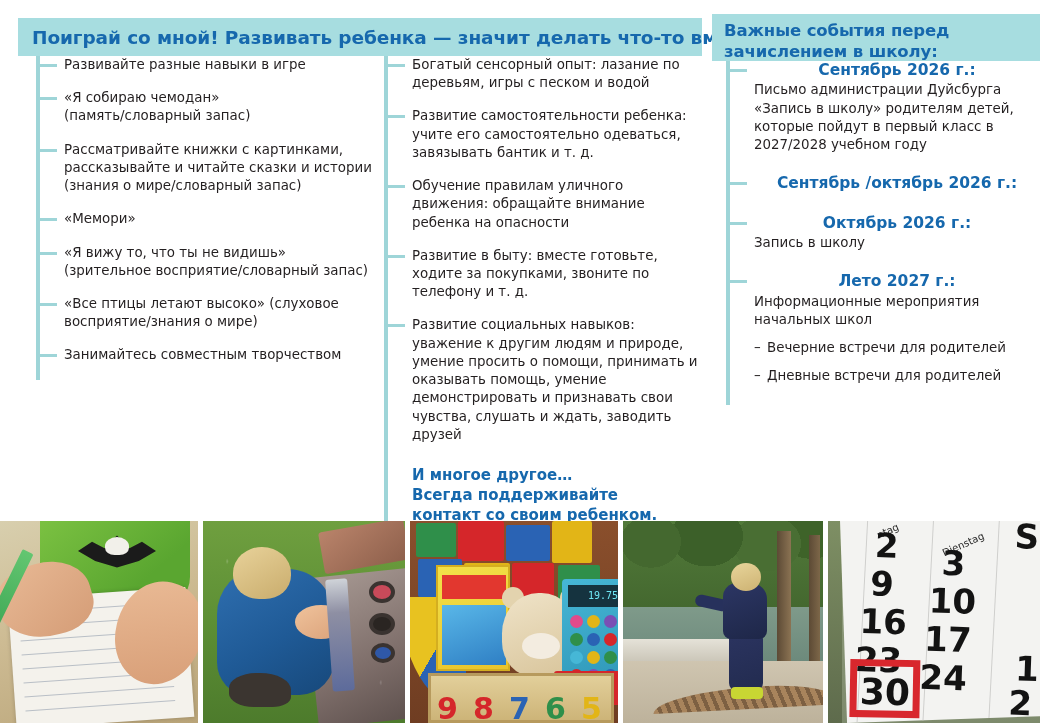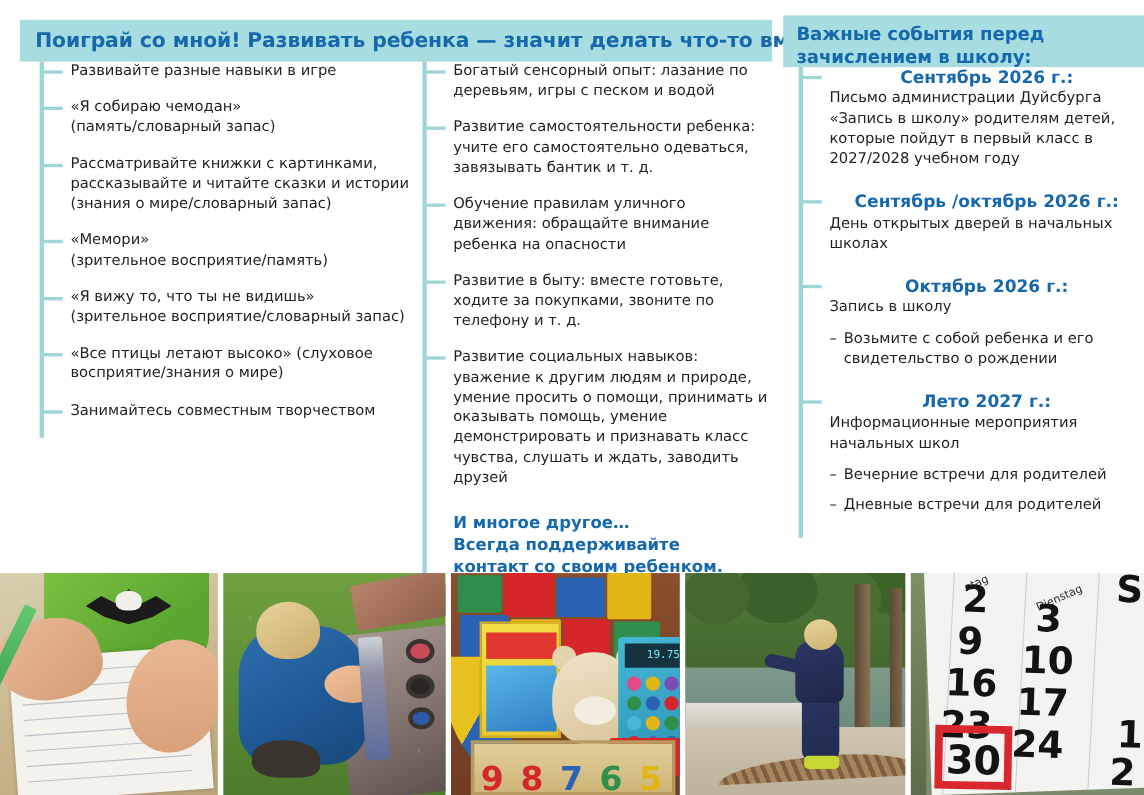--- a/index.html
+++ b/index.html
@@ -371,21 +371,20 @@
       </div>
       <div class="item">
         <span class="lead">«Я собираю чемодан»</span>
         <span class="lead">(память/словарный запас)</span>
       </div>
       <div class="item">
         <span class="lead">Рассматривайте книжки с картинками, рассказывайте и читайте сказки и истории (знания о мире/словарный запас)</span>
       </div>
       <div class="item">
         <span class="lead">«Мемори»</span>
-        <span class="lead">(зрительное восприятие/память)</span>
       </div>
       <div class="item">
         <span class="lead">«Я вижу то, что ты не видишь»</span>
         <span class="lead">(зрительное восприятие/словарный запас)</span>
       </div>
       <div class="item">
         <span class="lead">«Все птицы летают высоко» (слуховое восприятие/знания о мире)</span>
       </div>
       <div class="item">
         <span class="lead">Занимайтесь совместным творчеством</span>
@@ -399,42 +398,40 @@
       <div class="item">
         <span class="lead">Развитие самостоятельности ребенка: учите его самостоятельно одеваться, завязывать бантик и т. д.</span>
       </div>
       <div class="item">
         <span class="lead">Обучение правилам уличного движения: обращайте внимание ребенка на опасности</span>
       </div>
       <div class="item">
         <span class="lead">Развитие в быту: вместе готовьте, ходите за покупками, звоните по телефону и т. д.</span>
       </div>
       <div class="item">
-        <span class="lead">Развитие социальных навыков: уважение к другим людям и природе, умение просить о помощи, принимать и оказывать помощь, умение демонстрировать и признавать класс чувства, слушать и ждать, заводить друзей</span>
+        <span class="lead">Развитие социальных навыков: уважение к другим людям и природе, умение просить о помощи, принимать и оказывать помощь, умение демонстрировать и признавать свои чувства, слушать и ждать, заводить друзей</span>
       </div>
       <div class="closing">
         <span>И многое другое…</span>
         <span>Всегда поддерживайте</span>
         <span>контакт со своим ребенком.</span>
       </div>
     </div>
 
   <div class="col col3">
       <div class="item">
         <span class="date-title">Сентябрь 2026 г.:</span>
         <span class="date-body">Письмо администрации Дуйсбурга «Запись в школу» родителям детей, которые пойдут в первый класс в 2027/2028 учебном году</span>
       </div>
       <div class="item">
         <span class="date-title">Сентябрь /октябрь 2026 г.:</span>
-        <span class="date-body">День открытых дверей в начальных школах</span>
       </div>
       <div class="item">
         <span class="date-title">Октябрь 2026 г.:</span>
         <span class="date-body">Запись в школу</span>
-        <span class="subitem">Возьмите с собой ребенка и его свидетельство о рождении</span>
       </div>
       <div class="item">
         <span class="date-title">Лето 2027 г.:</span>
         <span class="date-body">Информационные мероприятия начальных школ</span>
         <span class="subitem">Вечерние встречи для родителей</span>
         <span class="subitem">Дневные встречи для родителей</span>
       </div>
     </div>
 
   <div class="photos">

